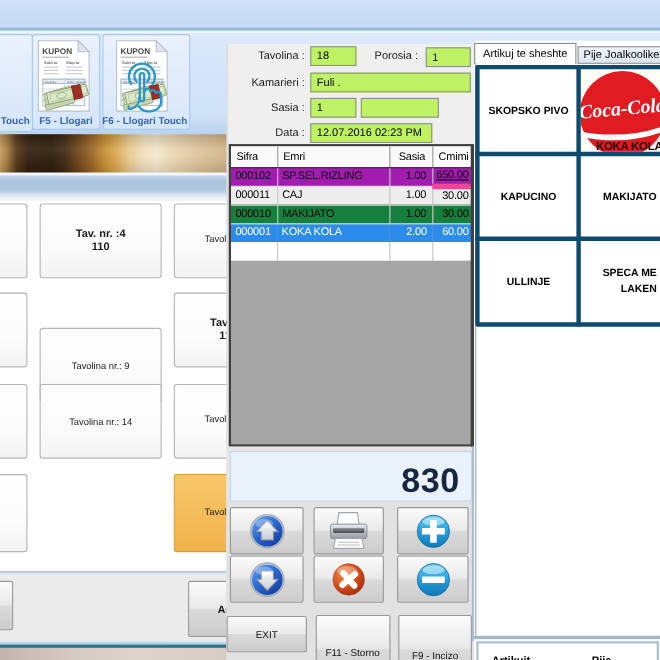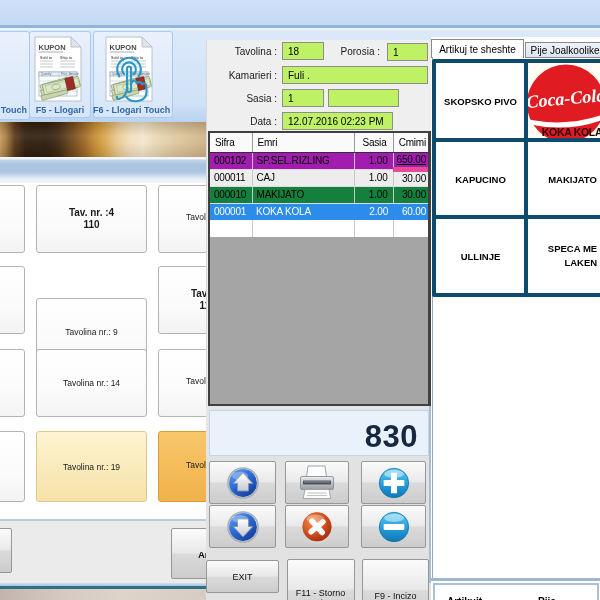--- a/index.html
+++ b/index.html
@@ -107,21 +107,20 @@
       <div>Tav. nr. :1<br><span style="margin-right:12px;">110</span></div>
     </div>
 
   <div class="tbtn" style="left:-86px;top:349px;width:109px;height:66px;"></div>
   <div class="tbtn" style="left:36px;top:349px;width:109px;height:66px;">Tavolina nr.: 14</div>
   <div class="tbtn" style="left:158px;top:349px;width:109px;height:66px;">
       <span style="position:absolute;left:27px;top:26px;width:100px;text-align:left;">Tavolina nr.: 15</span>
     </div>
 
   <div class="tbtn" style="left:-86px;top:431px;width:109px;height:69px;"></div>
-  <div class="tbtn" style="left:36px;top:431px;width:109px;height:69px;background:linear-gradient(#fdf4d2,#f6e2a8);border-color:#dcc88e;">Tavolina nr.: 19</div>
   <div class="tbtn" style="left:158px;top:431px;width:109px;height:69px;background:linear-gradient(#f8c76b,#f0b24a);border-color:#d89c30;">
       <span style="position:absolute;left:27px;top:28px;width:100px;text-align:left;">Tavolina nr.: 20</span>
     </div>
 
   <div class="abs" style="left:0;top:519px;width:207px;height:64px;background:#ebebeb;border-top:2px solid #b9cbde;box-sizing:border-box;"></div>
   <div class="gbtn" style="left:-40px;top:528px;width:50px;height:43px;"></div>
   <div class="gbtn" style="left:171px;top:528px;width:120px;height:49px;">
       <span style="position:absolute;left:26px;top:20px;font-weight:bold;font-size:9.5px;color:#111;">Anulo</span>
     </div>
 

